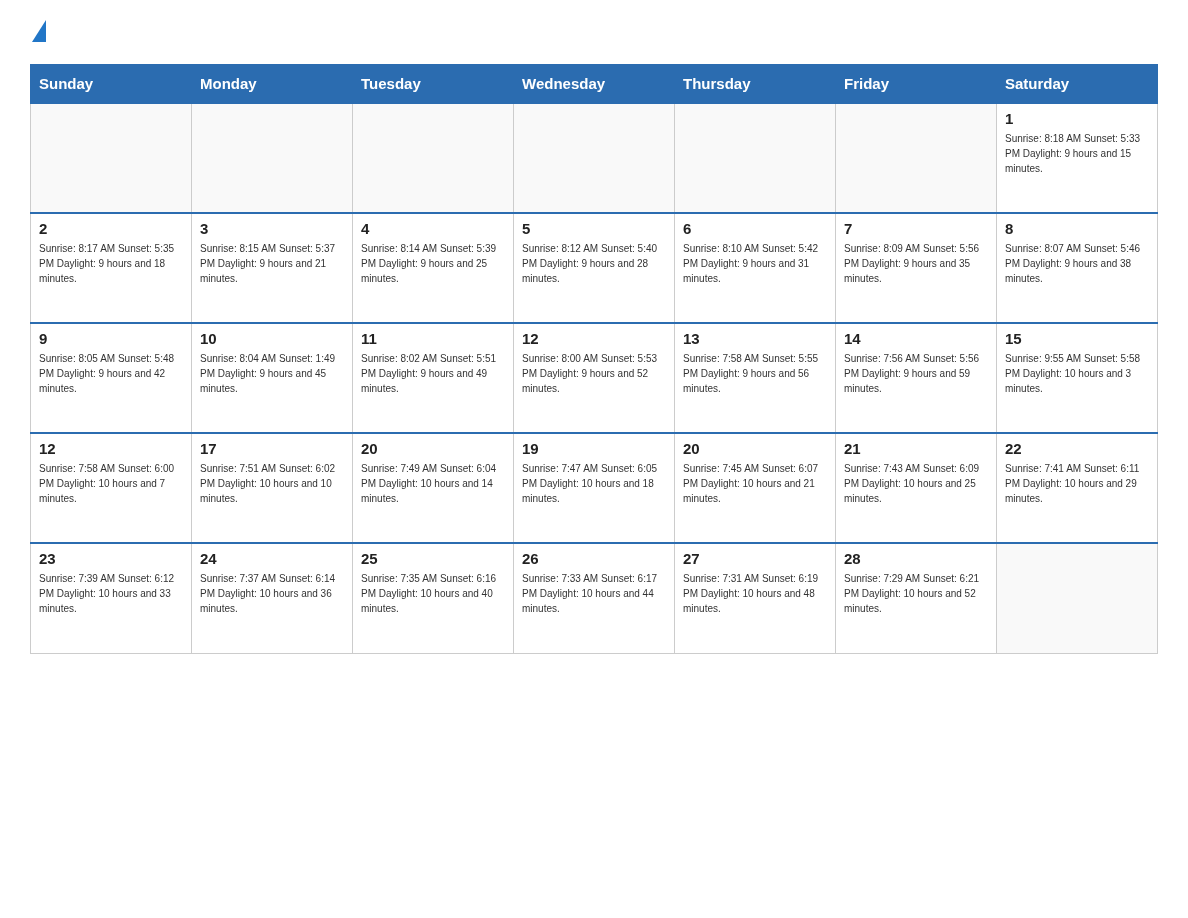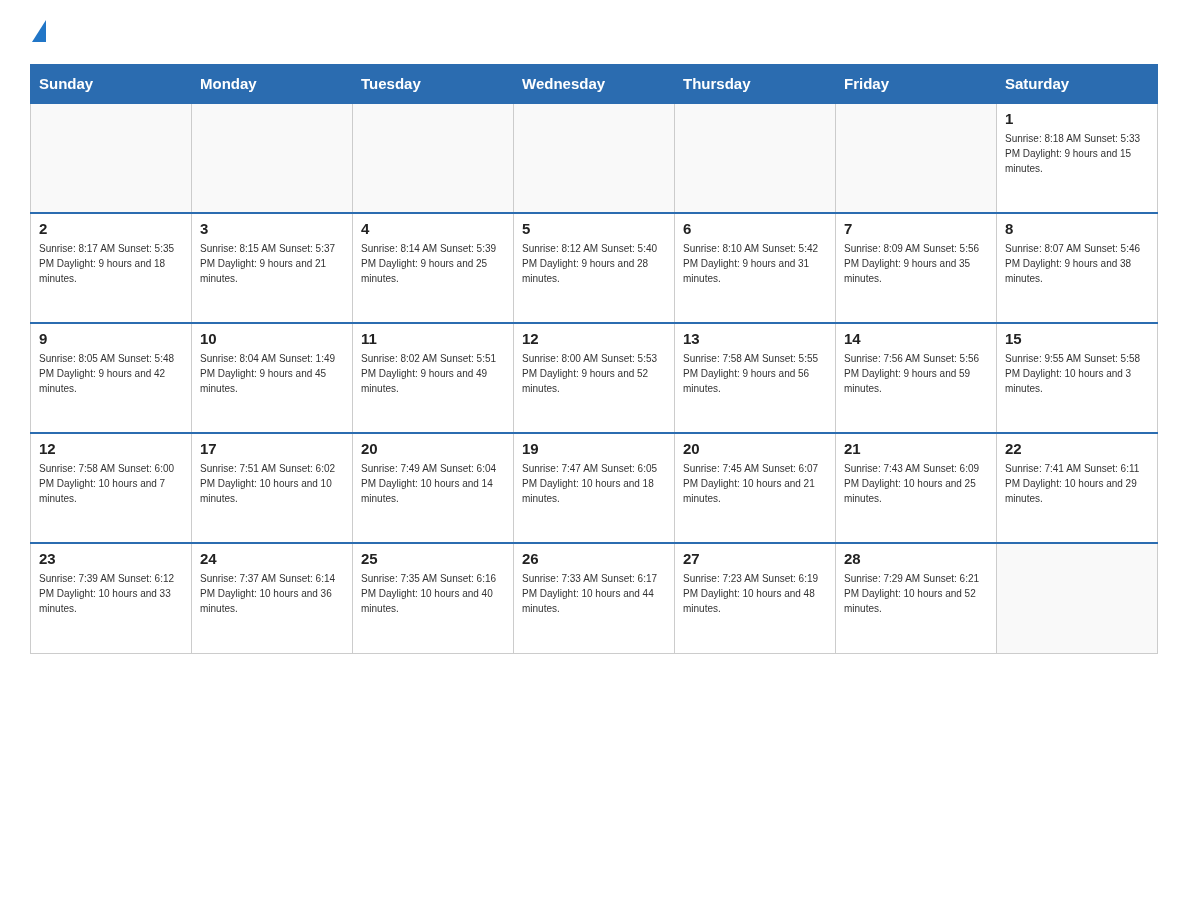--- a/index.html
+++ b/index.html
@@ -301,21 +301,21 @@
 Daylight: 10 hours and 40 minutes.</div>
         </td>
         <td>
           <span class="day-number">26</span>
           <div class="day-info">Sunrise: 7:33 AM
 Sunset: 6:17 PM
 Daylight: 10 hours and 44 minutes.</div>
         </td>
         <td>
           <span class="day-number">27</span>
-          <div class="day-info">Sunrise: 7:23 AM
+          <div class="day-info">Sunrise: 7:31 AM
 Sunset: 6:19 PM
 Daylight: 10 hours and 48 minutes.</div>
         </td>
         <td>
           <span class="day-number">28</span>
           <div class="day-info">Sunrise: 7:29 AM
 Sunset: 6:21 PM
 Daylight: 10 hours and 52 minutes.</div>
         </td>
         <td class="empty-cell"></td>

